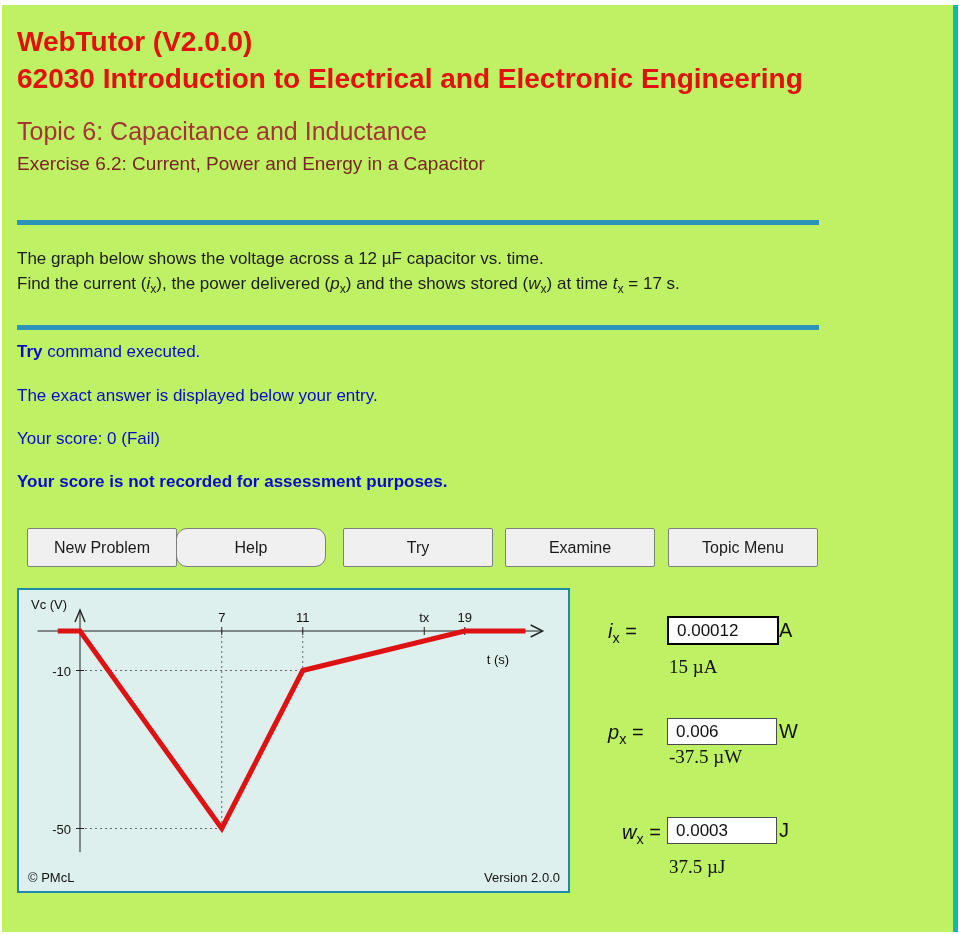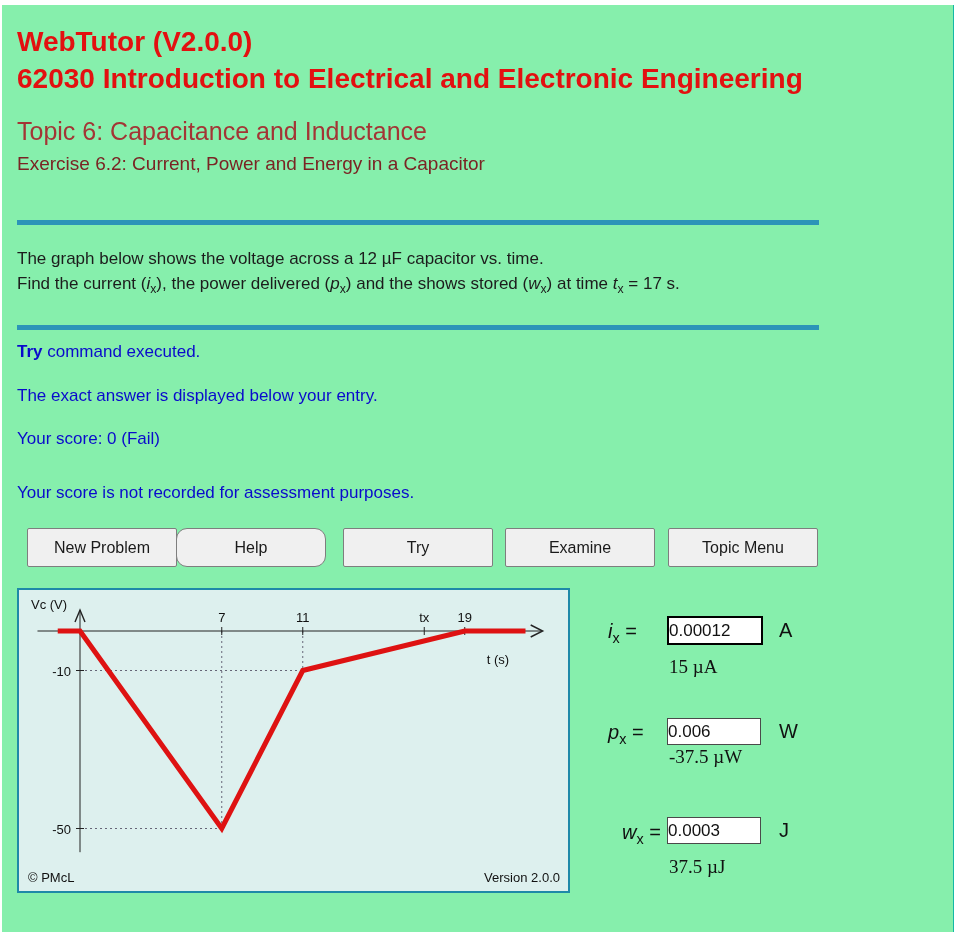--- a/index.html
+++ b/index.html
@@ -3,22 +3,22 @@
 <meta charset="utf-8">
 <style>
   html,body{margin:0;padding:0;}
   body{
     width:959px;height:935px;position:relative;overflow:hidden;
     background:#ffffff;
     font-family:"Liberation Sans",sans-serif;
   }
   .page{
     position:absolute;left:2px;top:5px;width:951px;height:927px;
-    background:#86efac;
-    border-right:1px solid #14b8a6;
+    background:#bef264;
+    border-right:5px solid #14b8a6;
     overflow:hidden;
   }
   
   .app-title{
     position:absolute;left:15px;top:18px;width:845px;
     font-size:28px;font-weight:bold;color:#e31010;line-height:37px;margin:0;
   }
   .topic{
     position:absolute;left:15px;top:112px;
     font-size:25px;color:#a33535;
@@ -39,21 +39,21 @@
   }
   sub{font-size:72%;}
   
   .status-line{
     position:absolute;left:15px;
     font-size:17px;color:#0a0acc;
   }
   .st1{top:337px;}
   .st2{top:381px;}
   .st3{top:424px;}
-  .st4{top:478px;font-weight:normal;}
+  .st4{top:467px;font-weight:bold;}
   
   .btn{
     position:absolute;top:523px;width:150px;height:39px;
     background:#f0f0f0;border:1px solid #7e7e7e;border-radius:2px;
     font-family:"Liberation Sans",sans-serif;font-size:16px;color:#1a1a1a;
     text-align:center;cursor:pointer;
   }
   .btn1{left:25px;} .btn2{left:174px;border-radius:11px;} .btn3{left:341px;} .btn4{left:503px;} .btn5{left:666px;}
   
   .graph{
@@ -67,21 +67,21 @@
   .curve{fill:none;stroke-width:5;}
   .gtxt{font-size:13px;fill:#111;font-family:"Liberation Sans",sans-serif;}
   
   .ans-label{
     position:absolute;left:606px;font-size:20px;color:#111;
   }
   .lbl-ix{top:615px;} .lbl-px{top:716px;} .lbl-wx{top:816px;margin-left:14px;}
   .ans-input{
     position:absolute;left:665px;width:92px;height:21px;
     font-family:"Liberation Sans",sans-serif;font-size:17px;color:#111;
-    padding:2px 0;background:#ffffff;
+    padding:2px 8px;background:#ffffff;
   }
   .in-ix{top:611px;border:2px solid #000000;outline:none;}
   .in-px{top:713px;border:1px solid #4a4a4a;}
   .in-wx{top:812px;border:1px solid #4a4a4a;}
   .ans-unit{
     position:absolute;left:777px;font-size:20px;color:#111;
   }
   .un-ix{top:614px;} .un-px{top:715px;} .un-wx{top:814px;}
   .exact{
     position:absolute;left:667px;

